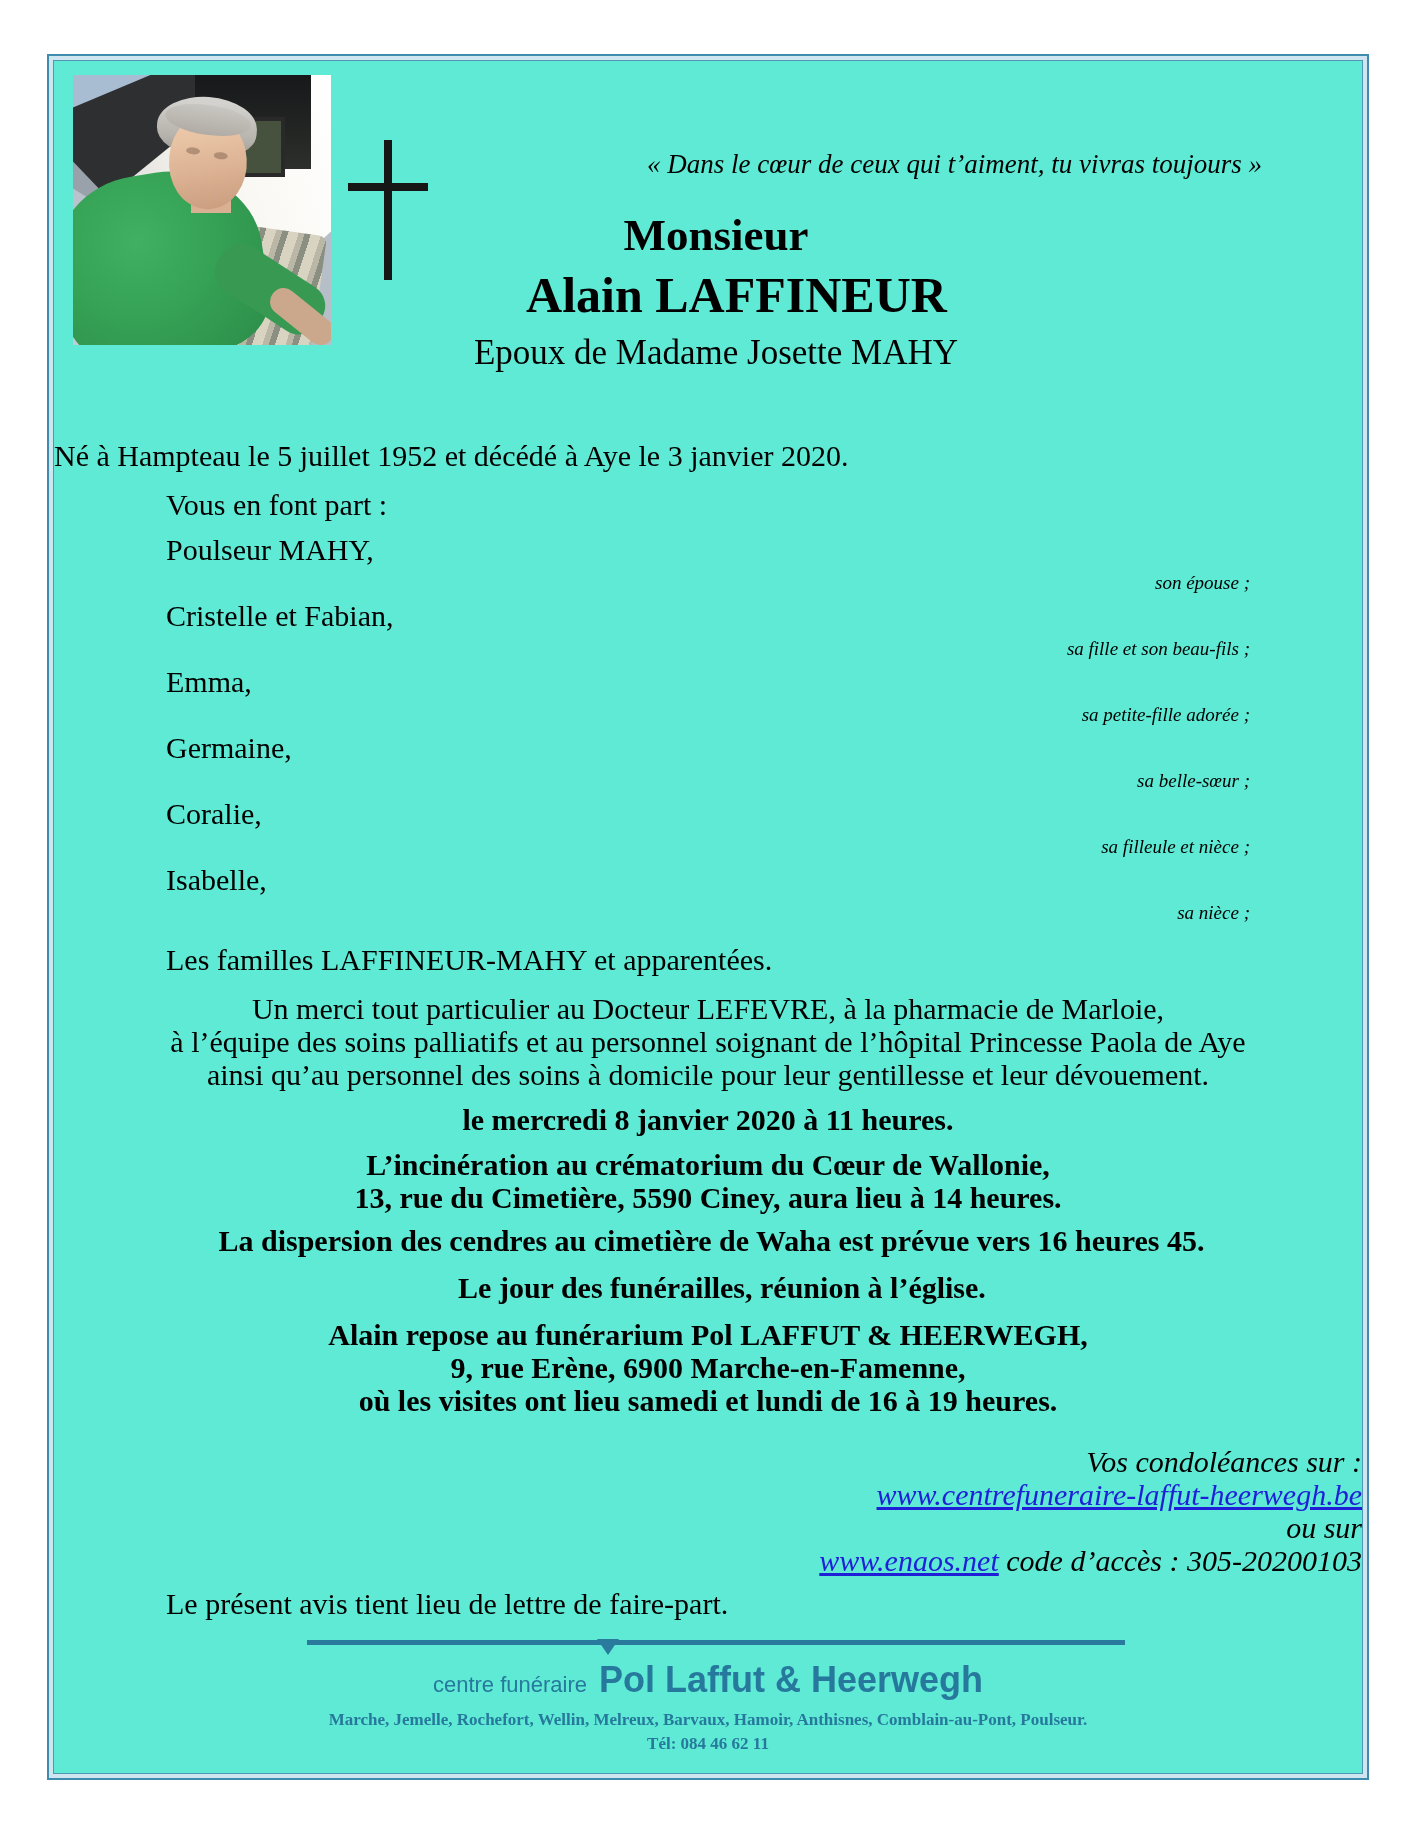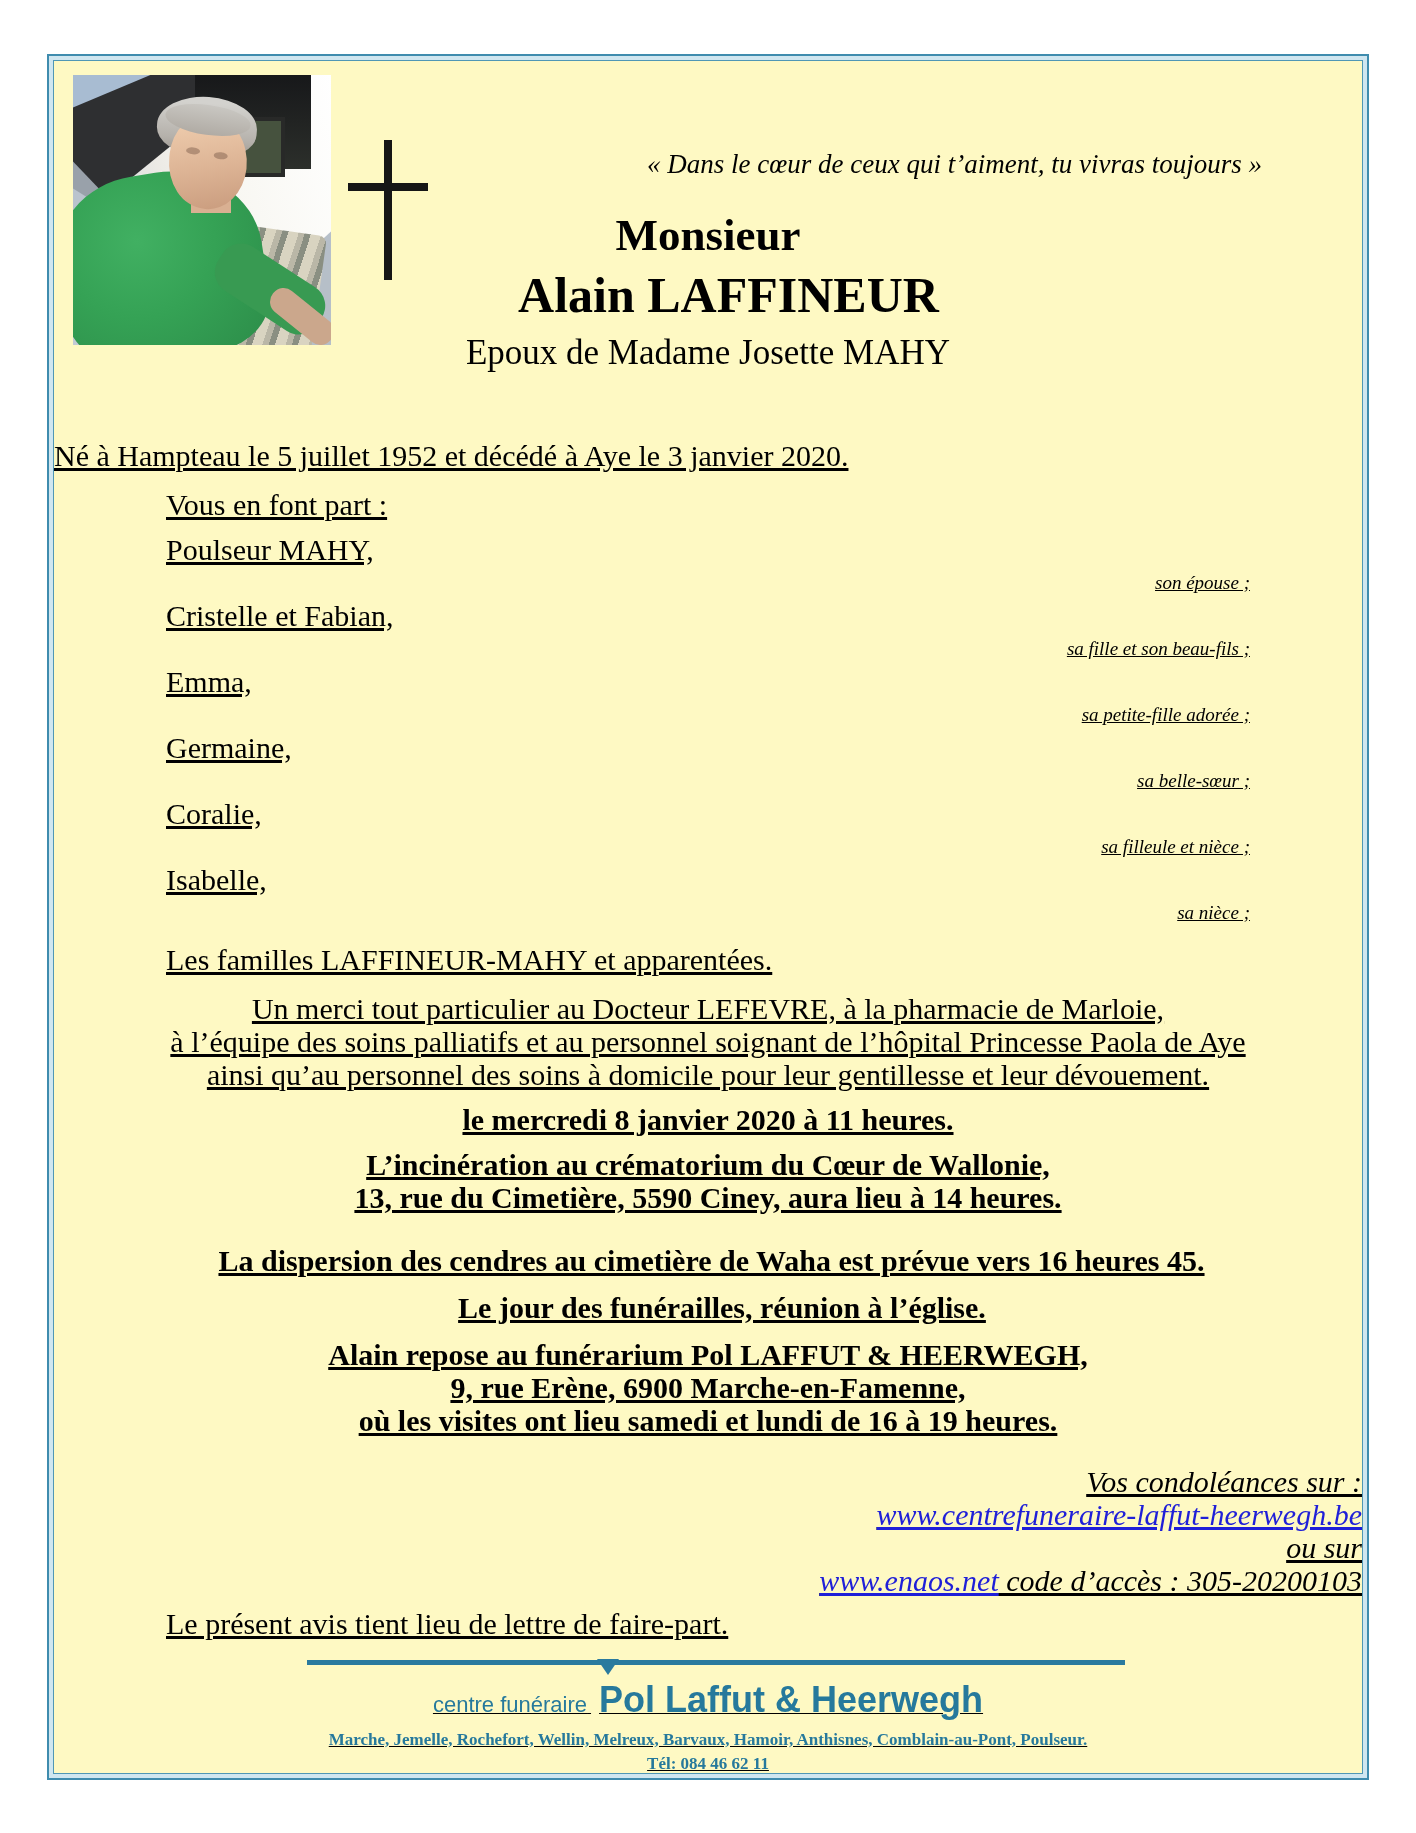--- a/index.html
+++ b/index.html
@@ -6,22 +6,22 @@
   body{
     width:1416px;height:1833px;background:#ffffff;position:relative;
     font-family:"Liberation Serif", serif;color:#000;
   }
   
   .frame{
     position:absolute;left:47px;top:54px;width:1322px;height:1726px;
     box-sizing:border-box;border:2px solid #3f8cae;background:#cfe6f0;padding:4px;
   }
   .inner{
-    width:100%;height:100%;box-sizing:border-box;background:#fef9c3;
-    border:1px solid #4f97b5;position:relative;overflow:hidden;text-decoration:underline;
+    width:100%;height:100%;box-sizing:border-box;background:#5eead4;
+    border:1px solid #4f97b5;position:relative;overflow:hidden;
   }
   
   .header{position:relative;height:310px;}
   .photo{
     position:absolute;left:19px;top:14px;width:258px;height:270px;overflow:hidden;
     background:linear-gradient(250deg,#ffffff 0%,#f8f7f2 40%,#eceae5 58%,#d3d8de 78%,#c2cad4 100%);
   }
   .photo *{position:absolute;}
   .photo-sky{inset:0;background:#a8bcd2;clip-path:polygon(0 0,34% 0,0 30%);}
   .photo-roof{inset:0;background:#2e2f31;clip-path:polygon(0 12%,30% 0,64% 0,64% 6%,10% 48%,0 42%);}
@@ -43,36 +43,36 @@
   .photo-head::before{content:'';position:absolute;left:16px;top:34px;width:14px;height:7px;border-radius:50%;background:#8a6a55;opacity:.55;}
   .photo-head::after{content:'';position:absolute;left:44px;top:36px;width:14px;height:7px;border-radius:50%;background:#8a6a55;opacity:.55;}
   .photo-fringe{left:92px;top:30px;width:86px;height:30px;border-radius:50%;transform:rotate(8deg);
     background:linear-gradient(#c9c7c2,#b0aba4);}
   
   .cross{position:absolute;left:294px;top:79px;width:80px;height:140px;}
   .cross::before{content:'';position:absolute;left:36px;top:0;width:8px;height:140px;background:#161616;}
   .cross::after{content:'';position:absolute;left:0;top:43px;width:80px;height:8px;background:#161616;}
   
   .quote{position:absolute;right:100px;top:88px;font-style:italic;font-size:27px;}
-  .titles{position:absolute;left:0;top:146px;width:100%;text-align:center;}
+  .titles{position:absolute;left:8px;top:146px;width:100%;text-align:center;}
   .t-monsieur{font-size:45px;font-weight:bold;line-height:56px;}
   .t-name{font-size:50px;font-weight:bold;line-height:64px;padding-left:41px;}
   .t-spouse{font-size:35px;line-height:44px;margin-top:4px;}
   
   .birth{text-align:left;font-size:30px;line-height:33px;margin-top:68px;}
   .intro{margin-left:112px;font-size:30px;line-height:33px;margin-top:16px;}
   .relatives{margin-top:12px;}
   .rel-name{margin-left:112px;font-size:30px;line-height:33px;}
   .rel-relation{text-align:right;margin-right:112px;font-style:italic;font-size:19px;line-height:33px;}
   .families{margin-left:112px;font-size:30px;line-height:33px;margin-top:14px;}
   .para{ text-align:center;font-size:30px;line-height:33px;}
   .thanks{margin-top:16px;}
   .ceremony{margin-top:12px;}
   .cremation{margin-top:12px;}
-  .dispersion{margin-top:30px;padding-left:7px;}
+  .dispersion{margin-top:10px;padding-left:7px;}
   .reunion{margin-top:14px;padding-left:28px;}
   .funerarium{margin-top:14px;}
   .bold{font-weight:bold;}
   .condolences{margin-top:28px;text-align:right;font-size:30px;line-height:33px;font-style:italic;}
   .link{color:#1f1fd8;text-decoration:underline;font-style:italic;}
   .closing{margin-left:112px;font-size:30px;line-height:33px;margin-top:10px;}
   
   .sep-rule{width:818px;height:0;border-top:5px solid #2a7a9e;margin:20px auto 0;transform:translateX(8px);}
   .brand-row{text-align:center;margin-top:14px;white-space:nowrap;}
   .brand-small{font-family:"Liberation Sans",sans-serif;color:#26799c;font-size:22px;vertical-align:baseline;}

